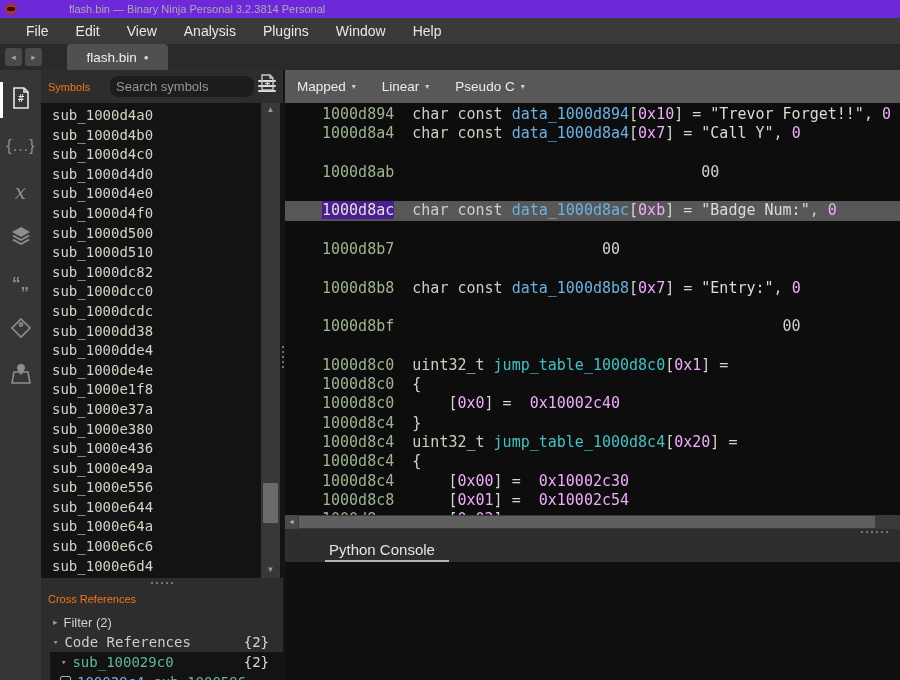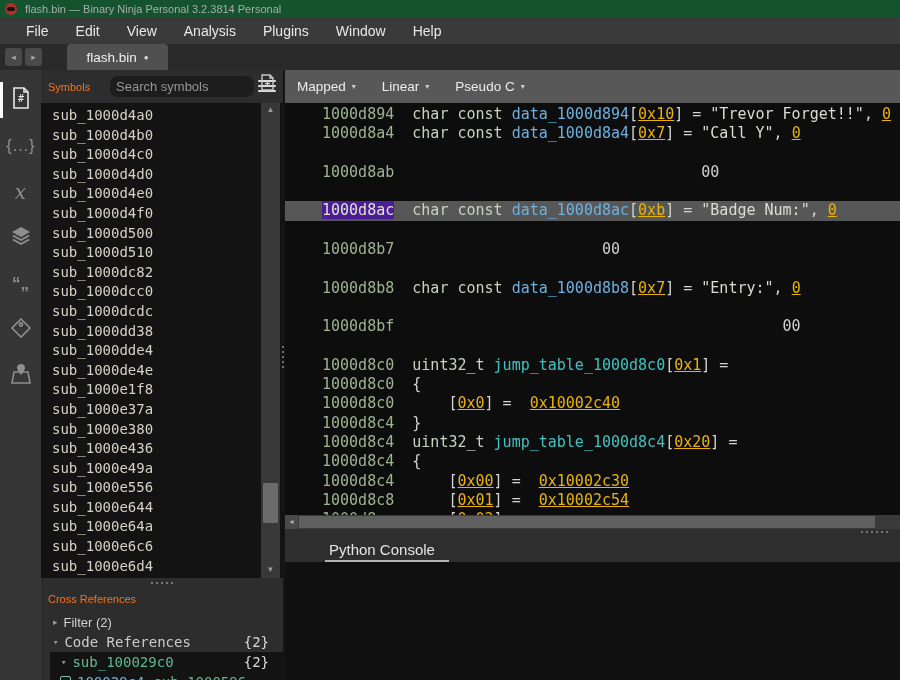--- a/index.html
+++ b/index.html
@@ -1,22 +1,22 @@
 <!DOCTYPE html>
 <html><head>
 <meta charset="utf-8">
 <style>
   * { margin:0; padding:0; box-sizing:border-box; }
   html,body { background:#000; }
   body { font-family:"Liberation Sans", sans-serif; }
   #app { position:relative; width:900px; height:680px; overflow:hidden; background:#131313; }
 
   
-  .titlebar { position:absolute; left:0; top:0; width:900px; height:18px; background:#14532d;
-              display:flex; align-items:center; }
+  .titlebar { position:absolute; left:0; top:0; width:900px; height:18px; background:#6d28d9;
+              display:flex; align-items:center;gap:44px; }
   .app-icon { width:12px; height:12px; border-radius:50%; background:#a8332e; margin:0 8px 0 5px;
               position:relative; }
   .app-icon::after { content:""; position:absolute; left:2px; top:4px; width:8px; height:4px;
               background:#250c0b; border-radius:2px; }
   .title-text { color:#ababab; font-size:11px; }
 
   
   .menubar { position:absolute; left:0; top:18px; width:900px; height:26px; background:#3a3a3a;
              display:flex; align-items:center; padding-left:26px; }
   .menu-item { color:#e8e8e8; font-size:14px; margin-right:27px; cursor:default; }
@@ -101,21 +101,21 @@
                overflow:hidden; font-family:"DejaVu Sans Mono", monospace; font-size:15px;
                line-height:19.3px; padding-top:2px; }
   .code-line { white-space:pre; padding-left:37px; height:19.3px; }
   .code-line.hl { background:#575757; }
   .code-line.partial { height:5px; overflow:hidden; }
   .c-addr { color:#9db48f; }
   .code-line.hl .c-addr { background:#4c1d95; color:#dce6d0; }
   .c-type { color:#c9d2c0; }
   .c-data { color:#6cb2e2; }
   .c-func { color:#3fc2c2; }
-  .c-num  { color:#eab308;text-decoration:underline; }
+  .c-num  { color:#f0abfc; }
   .c-str  { color:#dcdcd4; }
   .c-plain{ color:#d4d4d0; }
   .c-bytes{ color:#cfcfcf; }
 
   .h-scroll { position:absolute; left:285px; top:515px; width:615px; height:14px; background:#3a3a3a; }
   .h-left-btn { position:absolute; left:0; top:0; width:13px; height:14px; background:#4a4a4a;
                 color:#b0b0b0; font-size:8px; text-align:center; line-height:14px; }
   .h-thumb { position:absolute; left:14px; top:1px; width:576px; height:12px; background:#5f5f5f; }
 
   .bottom-splitter { position:absolute; left:285px; top:529px; width:615px; height:7px; background:#2e2e2e; }

